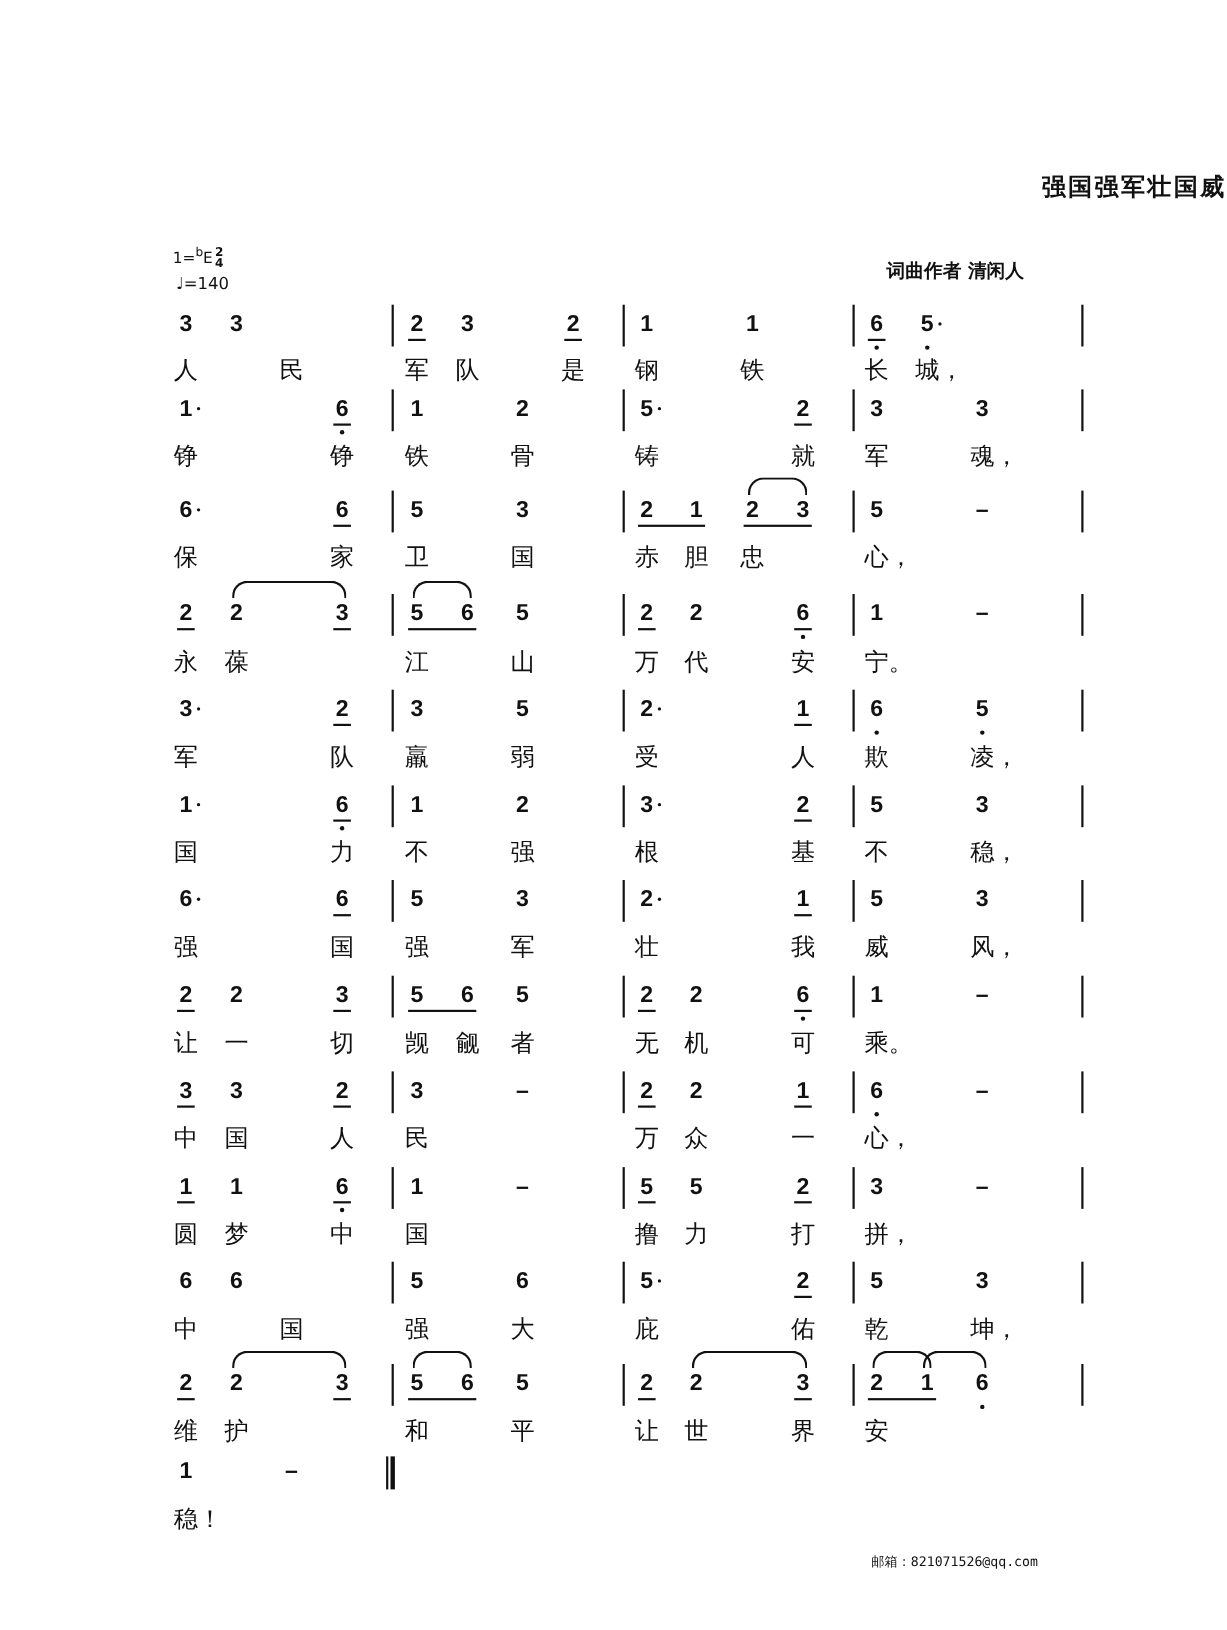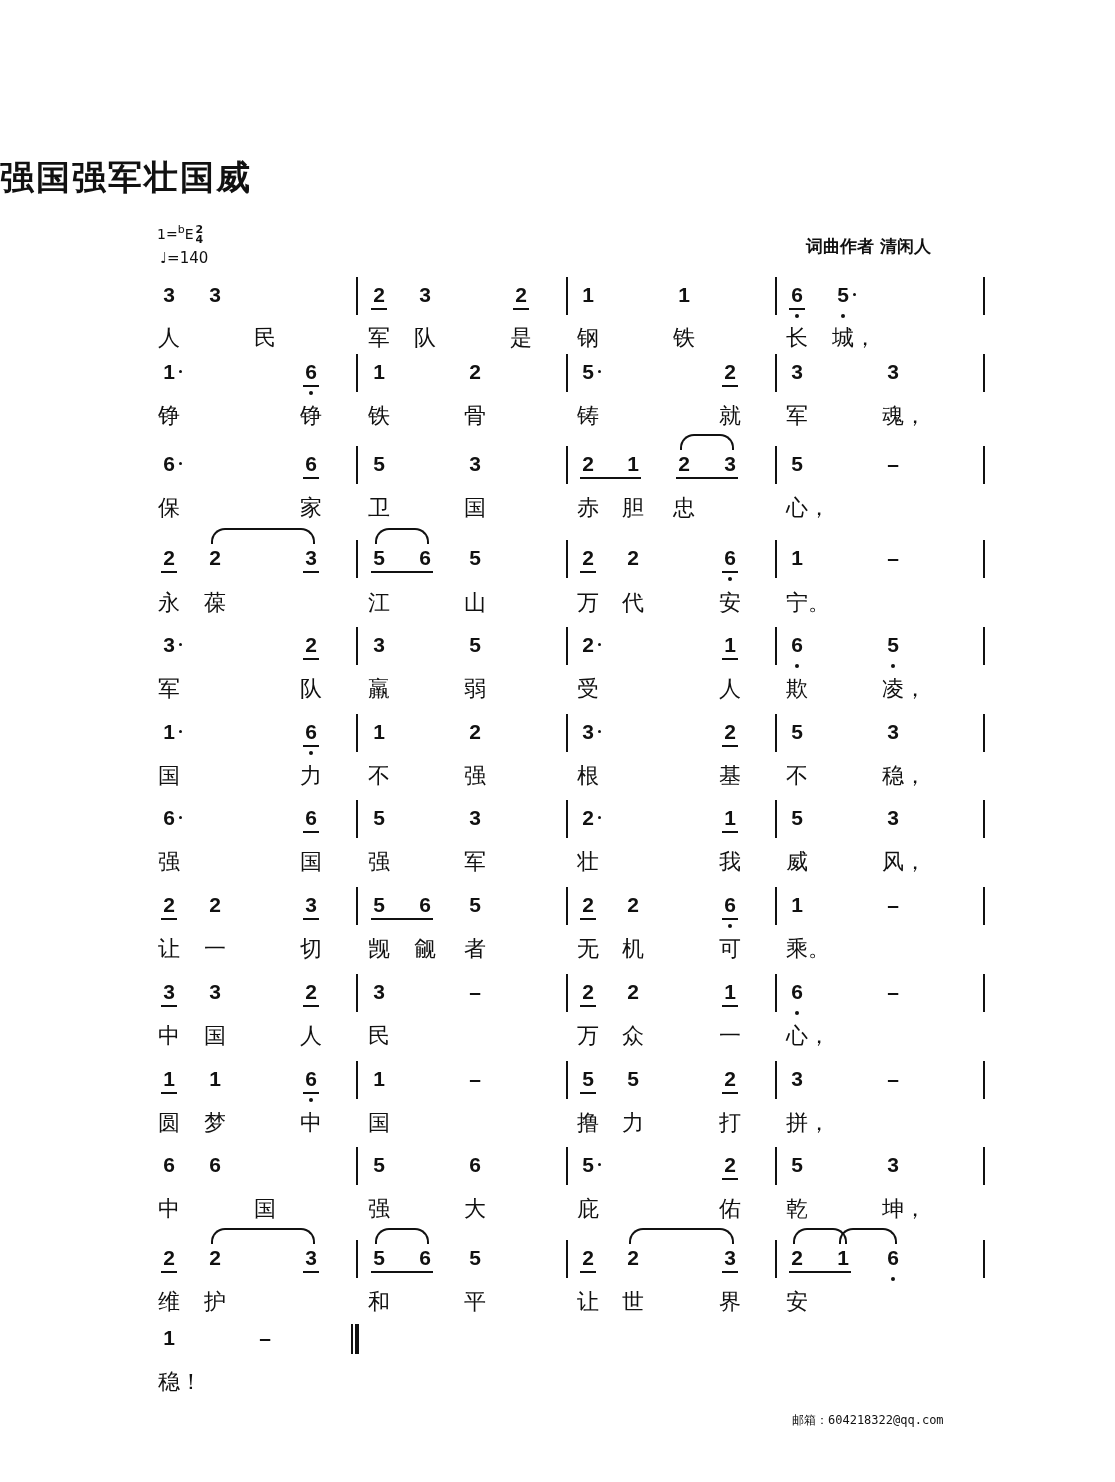--- a/index.html
+++ b/index.html
@@ -1,19 +1,19 @@
 <!DOCTYPE html>
 <html><head>
 <meta charset="utf-8">
 <style>
   html, body { margin:0; padding:0; }
   body { width:1115px; height:1482px; background:#ffffff; position:relative; overflow:hidden;
          font-family:"DejaVu Sans", sans-serif; color:#111; }
-  .title { position:absolute; top:155px; left:0; width:1115px; text-align:left;
-           font-family:"DejaVu Serif", serif; font-size:34px; font-weight:bold; letter-spacing:2px; }
+  .title { position:absolute; top:155px; left:0; width:1115px; text-align:right;
+           font-family:"DejaVu Serif", serif; font-size:22px; font-weight:bold; letter-spacing:2px; }
   .key { position:absolute; left:157px; top:222px; font-size:14px; line-height:16px; }
   .key .flat { font-size:11px; vertical-align:super; }
   .frac { display:inline-block; vertical-align:middle; text-align:center; font-size:11px; line-height:10px; font-weight:bold; margin-left:2px; }
   .tempo { position:absolute; left:160px; top:249px; font-size:15px; }
   .author { position:absolute; left:806px; top:235px; font-size:17px; font-weight:bold; }
   .email { position:absolute; left:792px; top:1412px; font-family:"DejaVu Sans Mono", monospace; font-size:12px; }
   .score { position:absolute; left:0; top:0; width:1115px; height:1482px; }
   .note { position:absolute; font-family:"Liberation Sans", sans-serif; font-weight:bold; font-size:21px;
           width:24px; text-align:center; line-height:24px; }
   .note.ul::after { content:""; position:absolute; left:4px; right:4px; bottom:-3px; border-bottom:2px solid #111; }
@@ -325,13 +325,13 @@
     <div class="lyr" style="left: 618px; top: 1288px;">世</div>
     <div class="lyr" style="left: 715px; top: 1288px;">界</div>
     <div class="lyr" style="left: 782px; top: 1288px;">安</div>
     <div class="note" style="left: 157px; top: 1326px;">1</div>
     <div class="note" style="left: 253px; top: 1326px;">–</div>
     <div class="dbl" style="left: 351px; top: 1324px; width: 2px;"></div>
     <div class="dbl" style="left: 355px; top: 1324px; width: 4px;"></div>
     <div class="lyr" style="left: 158px; top: 1368px; width: auto; text-align: left;">稳！</div>
   </div>
 
-<div class="email">邮箱：604218322@qq.com</div>
+<div class="email">邮箱：821071526@qq.com</div>
 
 </body></html>

